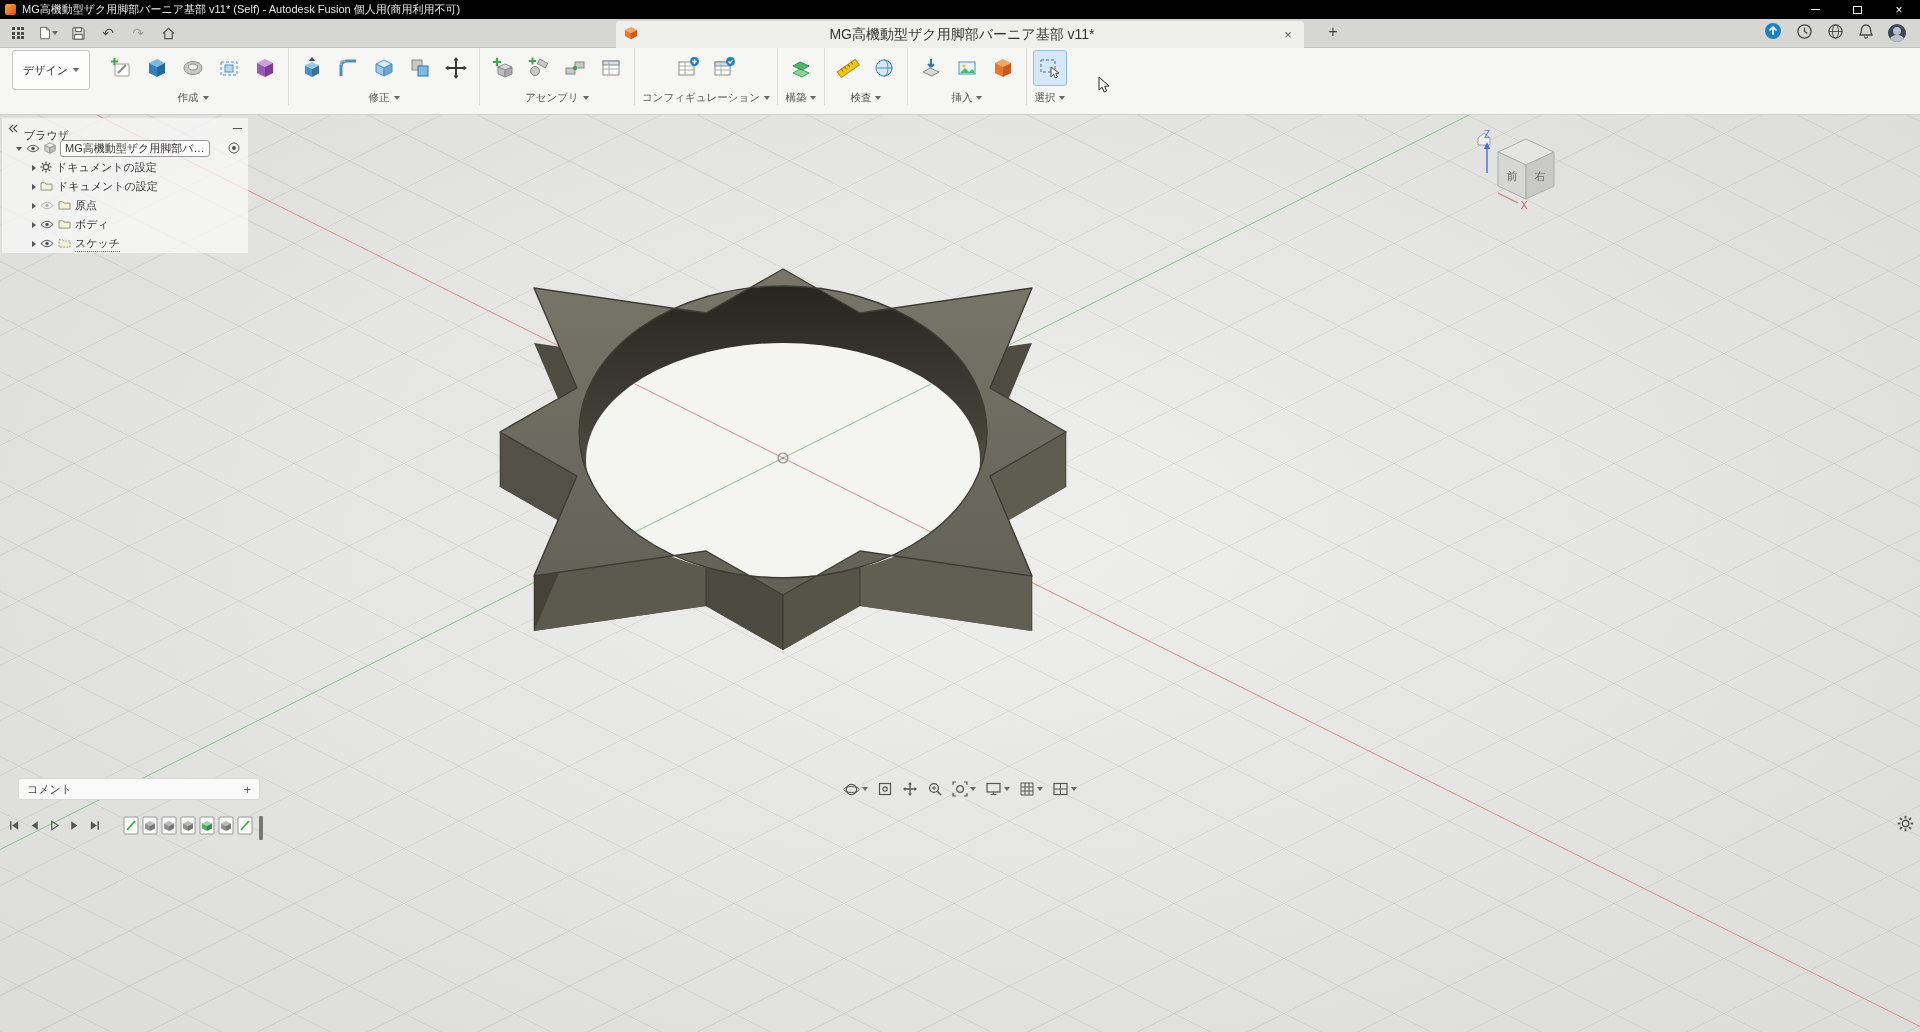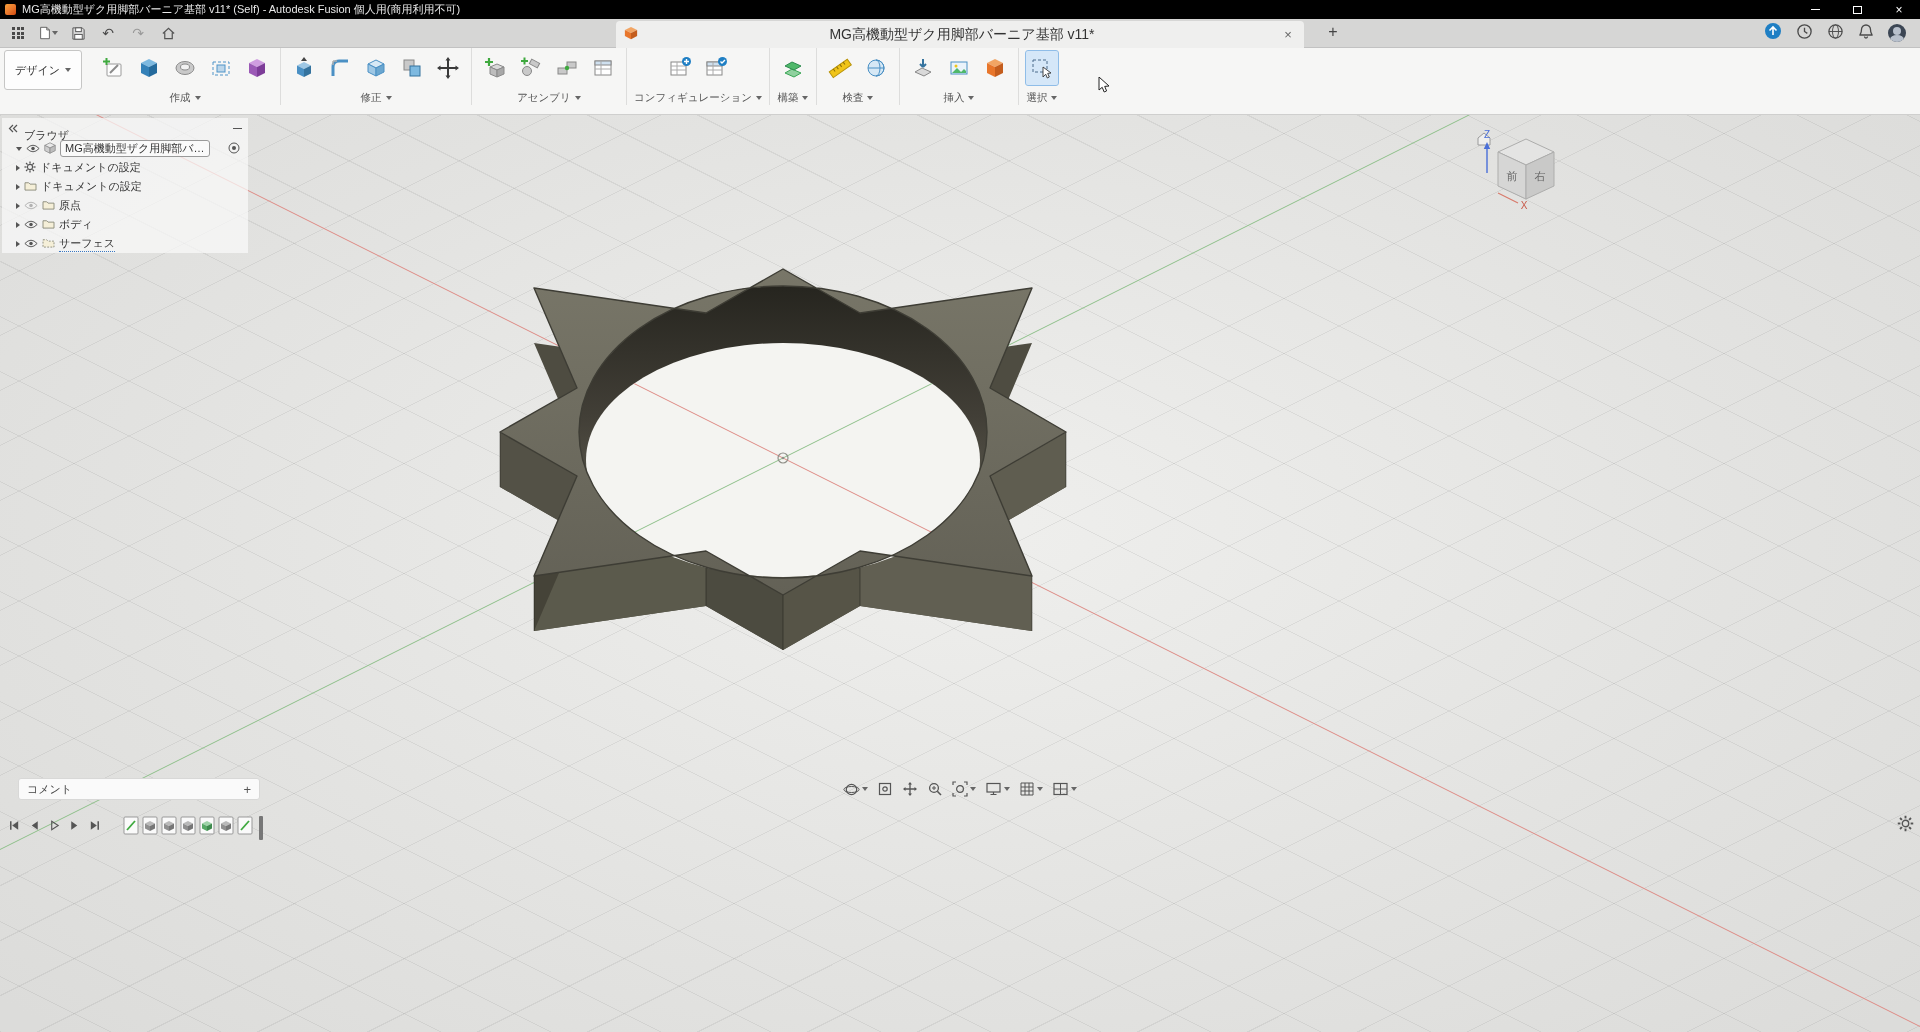--- a/index.html
+++ b/index.html
@@ -34,21 +34,21 @@
   .tb-right { margin-left:auto; display:flex; align-items:center; gap:14px; padding-right:14px; }
   .avatar { width:18px; height:18px; border-radius:50%; background:#3c4654; position:relative; overflow:hidden; }
   .avatar::before { content:""; position:absolute; left:5px; top:3px; width:8px; height:8px; border-radius:50%; background:#b8c0cc; }
   .avatar::after { content:""; position:absolute; left:2px; top:11px; width:14px; height:9px; border-radius:50% 50% 0 0; background:#b8c0cc; }
 
   
   .ribbon { height:67px; background:#f6f6f5; border-bottom:1px solid #cfcfce; }
   .ribbon-tabs { display:flex; gap:28px; padding:4px 0 2px 122px; font-size:11px; color:#555; }
   .rtab { cursor:default; padding-bottom:1px; }
   .rtab.active { color:#1a1a1a; font-weight:bold; border-bottom:2px solid #4a4a4a; }
-  .ribbon-body { display:flex; align-items:flex-start; padding-left:4px; }
+  .ribbon-body { display:flex; align-items:flex-start; padding-left:12px; }
   .design-btn { width:78px; height:40px; margin:2px 8px 0 0; background:#fdfdfd; border:1px solid #c6c6c5; border-radius:3px;
     display:flex; align-items:center; justify-content:center; gap:5px; font-size:11px; color:#333; }
   .grp { display:flex; flex-direction:column; align-items:center; padding:0 7px; border-right:1px solid #ddddd c; }
   .grp { border-right:1px solid #dddddc; }
   .grp:last-child { border-right:none; }
   .grp-icons { display:flex; align-items:center; gap:4px; height:40px; }
   .ico { width:32px; height:34px; display:flex; align-items:center; justify-content:center; border-radius:2px; }
   .ico.sel-active { background:#d5e7f8; outline:1px solid #8fbde8; }
   .grp-label { display:flex; align-items:center; gap:4px; font-size:10.5px; color:#555; padding:3px 0 0; }
   .caret { width:0; height:0; border-left:3.5px solid transparent; border-right:3.5px solid transparent; border-top:4px solid #666; display:inline-block; }
@@ -61,21 +61,21 @@
       radial-gradient(ellipse 1300px 700px at 50% 45%, #efefed 0%, #e3e3e1 60%, #dcdcda 100%);
   }
   .scene { position:absolute; left:0; top:0; }
 
   
   .browser { position:absolute; left:2px; top:3px; width:246px; background:rgba(250,250,250,0.72); font-size:11px; color:#333; }
   .browser-header { height:21px; display:flex; align-items:center; padding:0 6px; }
   .bh-title { margin-left:6px; flex:1;margin-top:13px; }
   .minusbar { width:9px; height:1.5px; background:#555; }
   .brow { height:19px; display:flex; align-items:center; gap:4px; padding-left:14px; white-space:nowrap; }
-  .brow.indent { padding-left:14px; }
+  .brow.indent { padding-left:30px; }
   .tri-r { width:0; height:0; border-top:3.5px solid transparent; border-bottom:3.5px solid transparent; border-left:4.5px solid #555; }
   .tri-d { width:0; height:0; border-left:3.5px solid transparent; border-right:3.5px solid transparent; border-top:4.5px solid #555; }
   .blabel { overflow:hidden; text-overflow:ellipsis; }
   .blabel.boxed { border:1px solid #9a9a9a; border-radius:3px; padding:0 4px; background:rgba(255,255,255,0.6); }
   .blabel.u-dotted { border-bottom:1.5px dotted #3a78c2; }
   .eye.dim { opacity:0.4; }
 
   
   .viewcube { position:absolute; left:1470px; top:10px; width:104px; height:104px; }
 
@@ -598,21 +598,21 @@
           <svg width="14" height="9" viewBox="0 0 16 10">
               <path d="M1 5 Q8 -2.5 15 5 Q8 12.5 1 5 Z" fill="none" stroke="#555" stroke-width="1.1"></path>
               <circle cx="8" cy="5" r="2" fill="#555"></circle>
             </svg>
         </span>
         <span>
           <svg width="13" height="11" viewBox="0 0 14 12">
               <path d="M1 3 h4 l1.5 1.5 H13 V11 H1 Z" fill="#f5efd8" stroke="#8a8a7a" stroke-dasharray="2 1.5"></path>
             </svg>
         </span>
-        <span class="blabel u-dotted">サーフェス</span>
+        <span class="blabel u-dotted">スケッチ</span>
       </div>
     </div>
 
     <div class="viewcube">
       <svg width="104" height="104" viewBox="0 0 104 104">
         <path d="M8 13 l6 -5 6 5 v7 h-12 z" fill="#efefee" stroke="#9a9a9a"></path>
         <polygon points="56,14 84,27 56,40 28,27" fill="#e4e4e3" stroke="#adadac"></polygon>
         <polygon points="28,27 56,40 56,74 28,61" fill="#d6d6d5" stroke="#adadac"></polygon>
         <polygon points="84,27 56,40 56,74 84,61" fill="#c9c9c8" stroke="#adadac"></polygon>
         <text x="42" y="55" font-size="11" fill="#666" text-anchor="middle">前</text>

